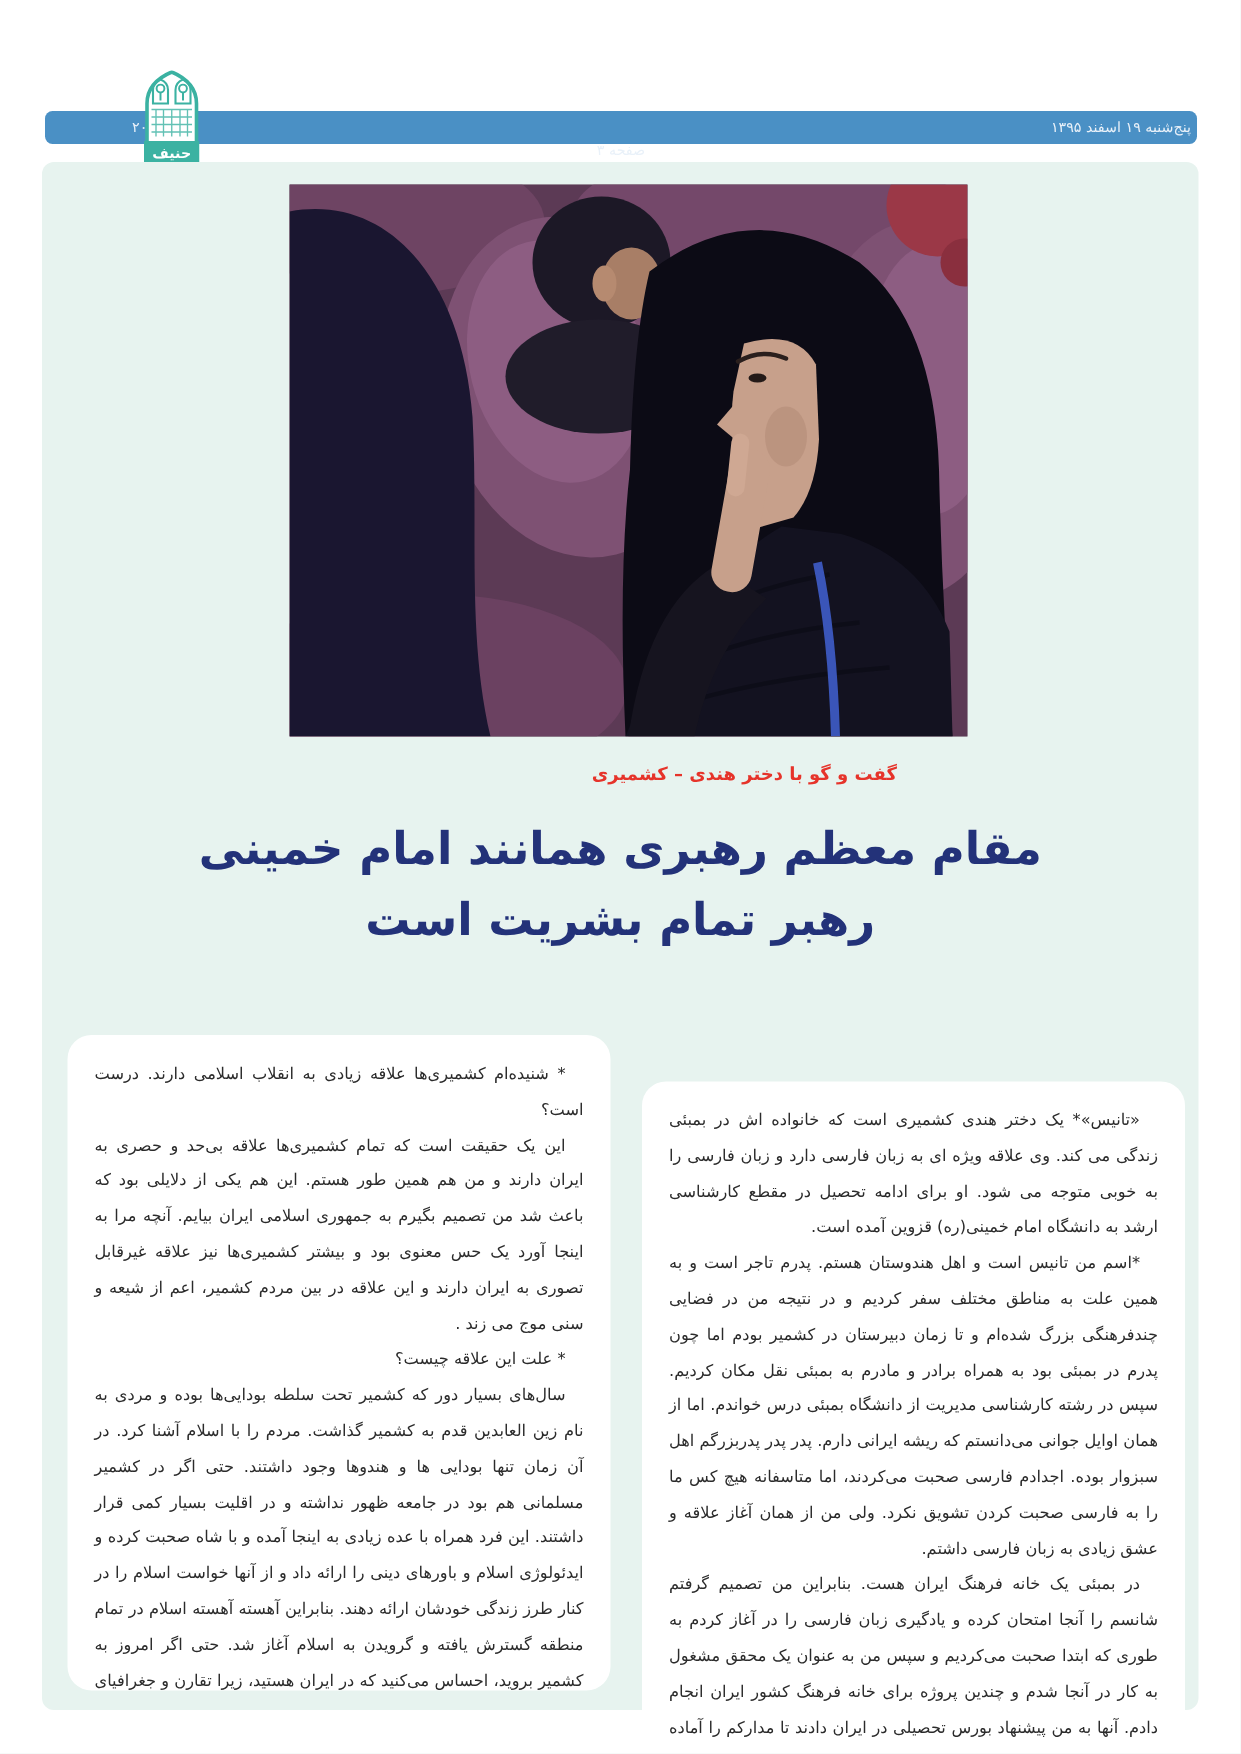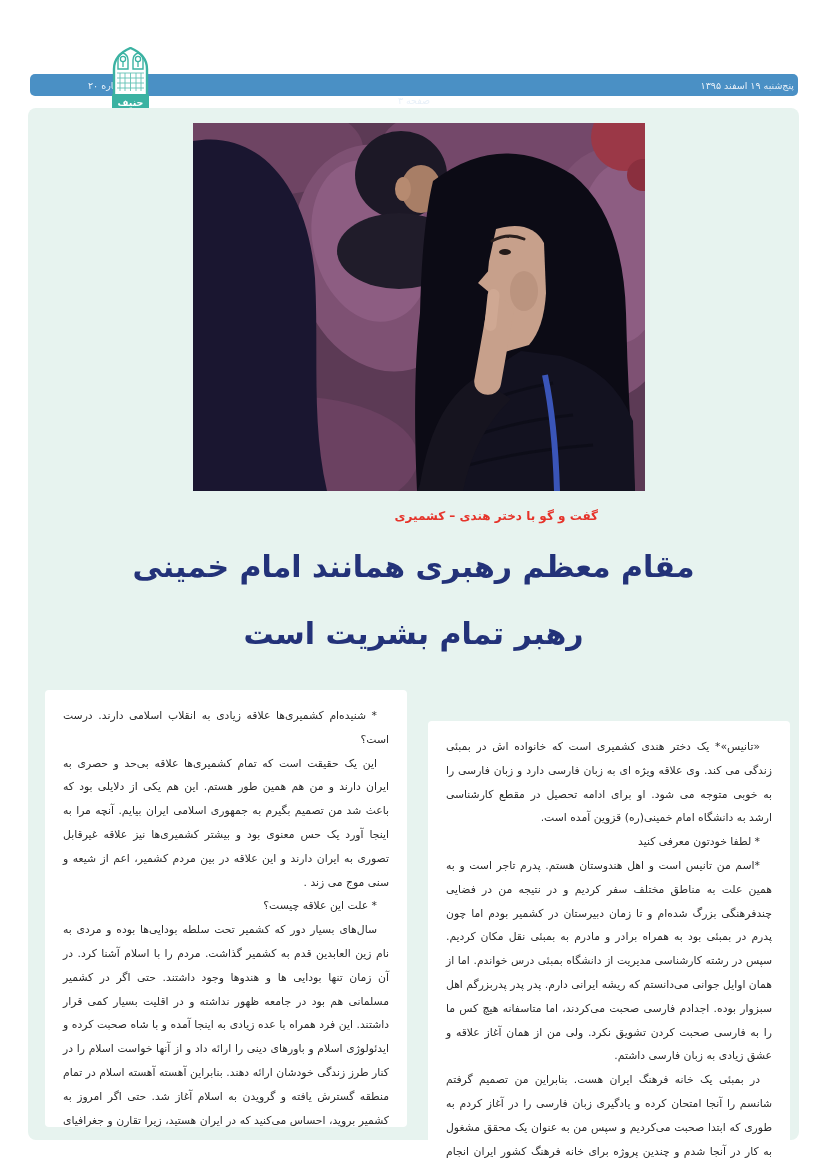--- a/index.html
+++ b/index.html
@@ -15,21 +15,21 @@
     position:absolute;left:30px;top:74px;width:768px;height:22px;
     background:#4a90c5;border-radius:5px;
     display:flex;align-items:center;justify-content:space-between;
     direction:rtl;color:#e9f1f9;font-size:9.5px;
   }
   .header-bar .h-date{padding-right:4px;}
   .header-bar .h-page{position:absolute;left:0;right:0;text-align:center;margin-top:31px;}
   .header-bar .h-issue{padding-left:58px;direction:rtl;}
 
   
-  .logo{position:absolute;left:112px;top:47px;width:37px;height:63px;text-decoration:underline;}
+  .logo{position:absolute;left:96px;top:47px;width:37px;height:63px;text-decoration:underline;}
   .logo svg{display:block;}
 
   
   .content{
     position:absolute;left:28px;top:108px;width:771px;height:1032px;
     background:#e7f3ef;border-radius:8px;
   }
 
   
   .photo{
@@ -38,27 +38,27 @@
   }
   .photo svg{display:block;}
 
   
   .kicker{
     position:absolute;top:509px;right:229px;
     direction:rtl;color:#e6332a;font-size:12px;font-weight:bold;
   }
   .headline-l1{position:absolute;left:0;top:549px;width:827px;text-align:center;
     direction:rtl;color:#233279;font-weight:bold;font-size:30px;}
-  .headline-l2{position:absolute;left:0;top:616px;width:827px;text-align:center;
+  .headline-l2{position:absolute;left:0;top:596px;width:827px;text-align:center;
     direction:rtl;color:#233279;font-weight:bold;font-size:30px;}
 
   
   .col{
     position:absolute;top:690px;width:362px;height:437px;background:#ffffff;
-    border-radius:4px;box-sizing:border-box;padding:14px 18px 12px 18px;
+    border-radius:16px;box-sizing:border-box;padding:14px 18px 12px 18px;
     direction:rtl;text-align:justify;color:#2b2b2b;
     font-size:10.8px;line-height:23.8px;overflow:hidden;
   }
   .col-right{left:428px;margin-top:31px;}
   .col-left{left:45px;}
   .col p{margin:0;text-indent:12px;}
 </style>
 </head>
 <body>
 
@@ -131,21 +131,20 @@
     </svg>
   </div>
 
   <div class="kicker">گفت و گو با دختر هندی – کشمیری</div>
 
   <div class="headline-l1">مقام معظم رهبری همانند امام خمینی</div>
   <div class="headline-l2">رهبر تمام بشریت است</div>
 
   <div class="col col-right">
     <p class="a">«تانیس»* یک دختر هندی کشمیری است که خانواده اش در بمبئی زندگی می کند. وی علاقه ویژه ای به زبان فارسی دارد و زبان فارسی را به خوبی متوجه می شود. او برای ادامه تحصیل در مقطع کارشناسی ارشد به دانشگاه امام خمینی(ره) قزوین آمده است.</p>
-    <p class="q">* لطفا خودتون معرفی کنید</p>
     <p class="a">*اسم من تانیس است و اهل هندوستان هستم. پدرم تاجر است و به همین علت به مناطق مختلف سفر کردیم و در نتیجه من در فضایی چندفرهنگی بزرگ شده‌ام و تا زمان دبیرستان در کشمیر بودم اما چون پدرم در بمبئی بود به همراه برادر و مادرم به بمبئی نقل مکان کردیم. سپس در رشته کارشناسی مدیریت از دانشگاه بمبئی درس خواندم. اما از همان اوایل جوانی می‌دانستم که ریشه ایرانی دارم. پدر پدر پدربزرگم اهل سبزوار بوده. اجدادم فارسی صحبت می‌کردند، اما متاسفانه هیچ کس ما را به فارسی صحبت کردن تشویق نکرد. ولی من از همان آغاز علاقه و عشق زیادی به زبان فارسی داشتم.</p>
     <p class="a">در بمبئی یک خانه فرهنگ ایران هست. بنابراین من تصمیم گرفتم شانسم را آنجا امتحان کرده و یادگیری زبان فارسی را در آغاز کردم به طوری که ابتدا صحبت می‌کردیم و سپس من به عنوان یک محقق مشغول به کار در آنجا شدم و چندین پروژه برای خانه فرهنگ کشور ایران انجام دادم. آنها به من پیشنهاد بورس تحصیلی در ایران دادند تا مدارکم را آماده کنم و بعد از خواست برای فوق لیسانس انتخاب شدم. در حال حاضر در حال مطالعه زبان فارسی در دانشگاه بین المللی امام خمینی در قزوین هستم.</p>
   </div>
 
   <div class="col col-left">
     <p class="q">* شنیده‌ام کشمیری‌ها علاقه زیادی به انقلاب اسلامی دارند. درست است؟</p>
     <p class="a">این یک حقیقت است که تمام کشمیری‌ها علاقه بی‌حد و حصری به ایران دارند و من هم همین طور هستم. این هم یکی از دلایلی بود که باعث شد من تصمیم بگیرم به جمهوری اسلامی ایران بیایم. آنچه مرا به اینجا آورد یک حس معنوی بود و بیشتر کشمیری‌ها نیز علاقه غیرقابل تصوری به ایران دارند و این علاقه در بین مردم کشمیر، اعم از شیعه و سنی موج می زند .</p>
     <p class="q">* علت این علاقه چیست؟</p>
     <p class="a">سال‌های بسیار دور که کشمیر تحت سلطه بودایی‌ها بوده و مردی به نام زین العابدین قدم به کشمیر گذاشت. مردم را با اسلام آشنا کرد. در آن زمان تنها بودایی ها و هندوها وجود داشتند. حتی اگر در کشمیر مسلمانی هم بود در جامعه ظهور نداشته و در اقلیت بسیار کمی قرار داشتند. این فرد همراه با عده زیادی به اینجا آمده و با شاه صحبت کرده و ایدئولوژی اسلام و باورهای دینی را ارائه داد و از آنها خواست اسلام را در کنار طرز زندگی خودشان ارائه دهند. بنابراین آهسته آهسته اسلام در تمام منطقه گسترش یافته و گرویدن به اسلام آغاز شد. حتی اگر امروز به کشمیر بروید، احساس می‌کنید که در ایران هستید، زیرا تقارن و جغرافیای منطقه دقیقا مثل ایران است. آنجا هم چهار فصل است. در مناطقی از کشمیر درخت چنار پیدا می‌شود و این تنها به خاطر ارتباط با ایران است. اگر به بخش شهر قدیمی کشمیر بروید ساختار معماری مشابه اصفهان می‌بینید. ما هم مسجد جامع داریم که دقیقا شبیه ۴۰ ستون است.</p>
 

